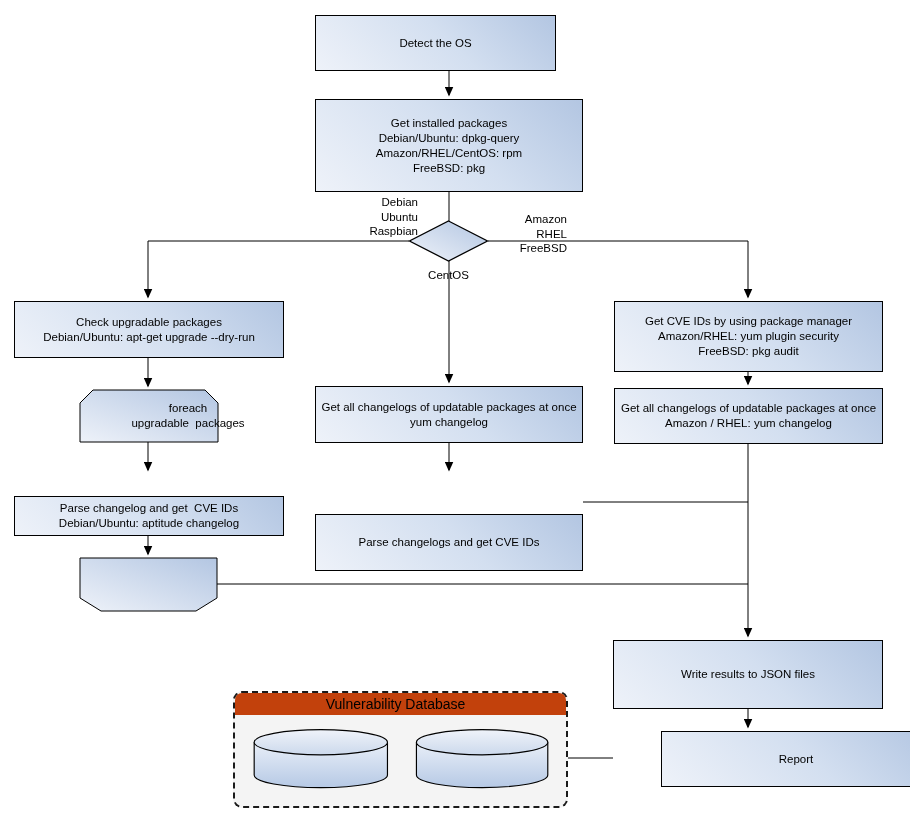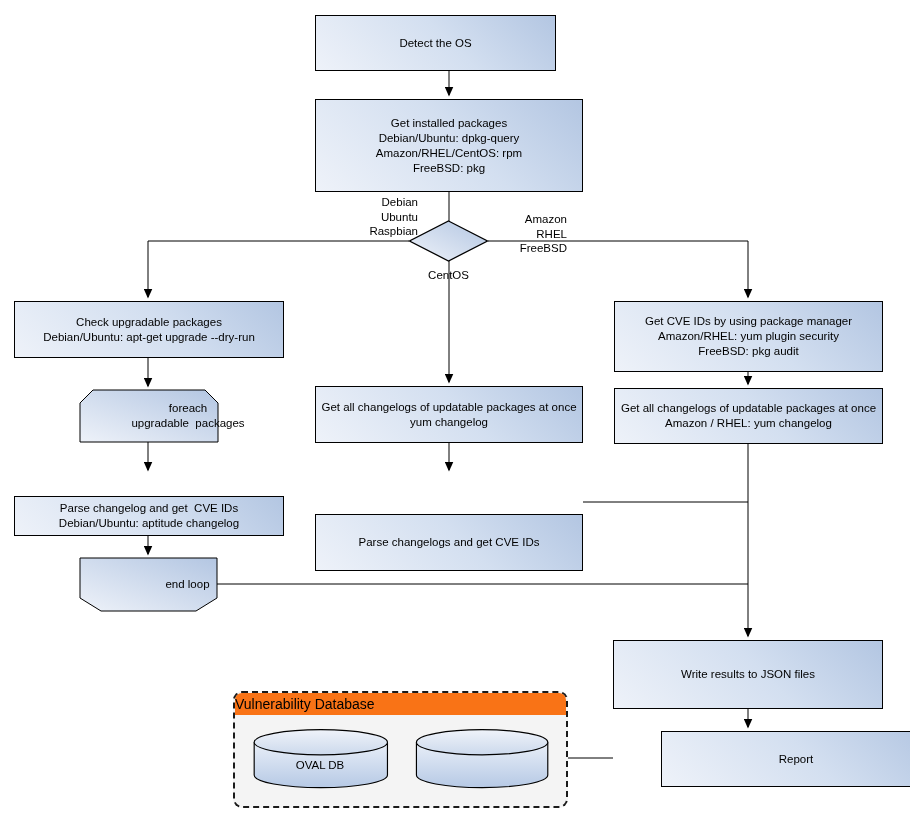--- a/index.html
+++ b/index.html
@@ -20,23 +20,23 @@
     text-align:center;font-size:11.5px;line-height:15px;white-space:pre;background:transparent;padding-left:39px;
   }
   .edge-label{
     position:absolute;z-index:2;text-align:right;font-size:11.5px;line-height:14.5px;white-space:pre;
   }
   #db-panel{
     position:absolute;z-index:2;left:233px;top:691px;width:335px;height:117px;box-sizing:border-box;
     background:#f4f4f4;border:2px dashed #1a1a1a;border-radius:9px;
   }
   #db-header{
-    position:absolute;left:0;top:0;right:0;height:22px;background:#f97316;
+    position:absolute;left:0;top:0;right:0;height:22px;background:#c2410c;
     border-radius:7px 7px 0 0;
-    font-size:14px;line-height:22px;text-align:left;padding-right:10px;box-sizing:border-box;
+    font-size:14px;line-height:22px;text-align:center;padding-right:10px;box-sizing:border-box;
   }
   #db-cyl-svg{position:absolute;left:0;top:0;width:100%;height:100%;}
   .cyl-label{
     position:absolute;display:flex;align-items:center;justify-content:center;
     text-align:center;font-size:11.5px;white-space:pre;
   }
 </style>
 </head>
 <body>
 
@@ -95,21 +95,20 @@
 
   <div class="node" style="left:14px;top:301px;width:270px;height:57px;">Check upgradable packages
 Debian/Ubuntu: apt-get upgrade --dry-run</div>
 
   <div class="shape-label" style="left:80px;top:390px;width:138px;height:52px;">foreach
 upgradable  packages</div>
 
   <div class="node" style="left:14px;top:496px;width:270px;height:40px;">Parse changelog and get  CVE IDs
 Debian/Ubuntu: aptitude changelog</div>
 
-  <div class="shape-label" style="left:80px;top:558px;width:137px;height:53px;">end loop</div>
 
   <div class="node" style="left:315px;top:386px;width:268px;height:57px;">Get all changelogs of updatable packages at once
 yum changelog</div>
 
   <div class="node" style="left:315px;top:474px;width:268px;height:57px;margin-top:40px;">Parse changelogs and get CVE IDs</div>
 
   <div class="node" style="left:614px;top:301px;width:269px;height:71px;">Get CVE IDs by using package manager
 Amazon/RHEL: yum plugin security
 FreeBSD: pkg audit</div>
 
@@ -139,16 +138,15 @@
         <path d="M16,51 L16,85 A69,13 0 0 0 154,85 L154,51" fill="url(#cylBody)" stroke="#000" stroke-width="1.2"></path>
         <ellipse cx="85" cy="51" rx="69" ry="13" fill="url(#cylTop)" stroke="#000" stroke-width="1.2"></ellipse>
       </g>
 
       <g>
         <path d="M184,51 L184,85 A68,13 0 0 0 320,85 L320,51" fill="url(#cylBody)" stroke="#000" stroke-width="1.2"></path>
         <ellipse cx="252" cy="51" rx="68" ry="13" fill="url(#cylTop)" stroke="#000" stroke-width="1.2"></ellipse>
       </g>
     </svg>
 
-    <div class="cyl-label" style="left:16px;top:56px;width:138px;height:32px;">OVAL DB</div>
   </div>
 
 </div>
 
 </body></html>

